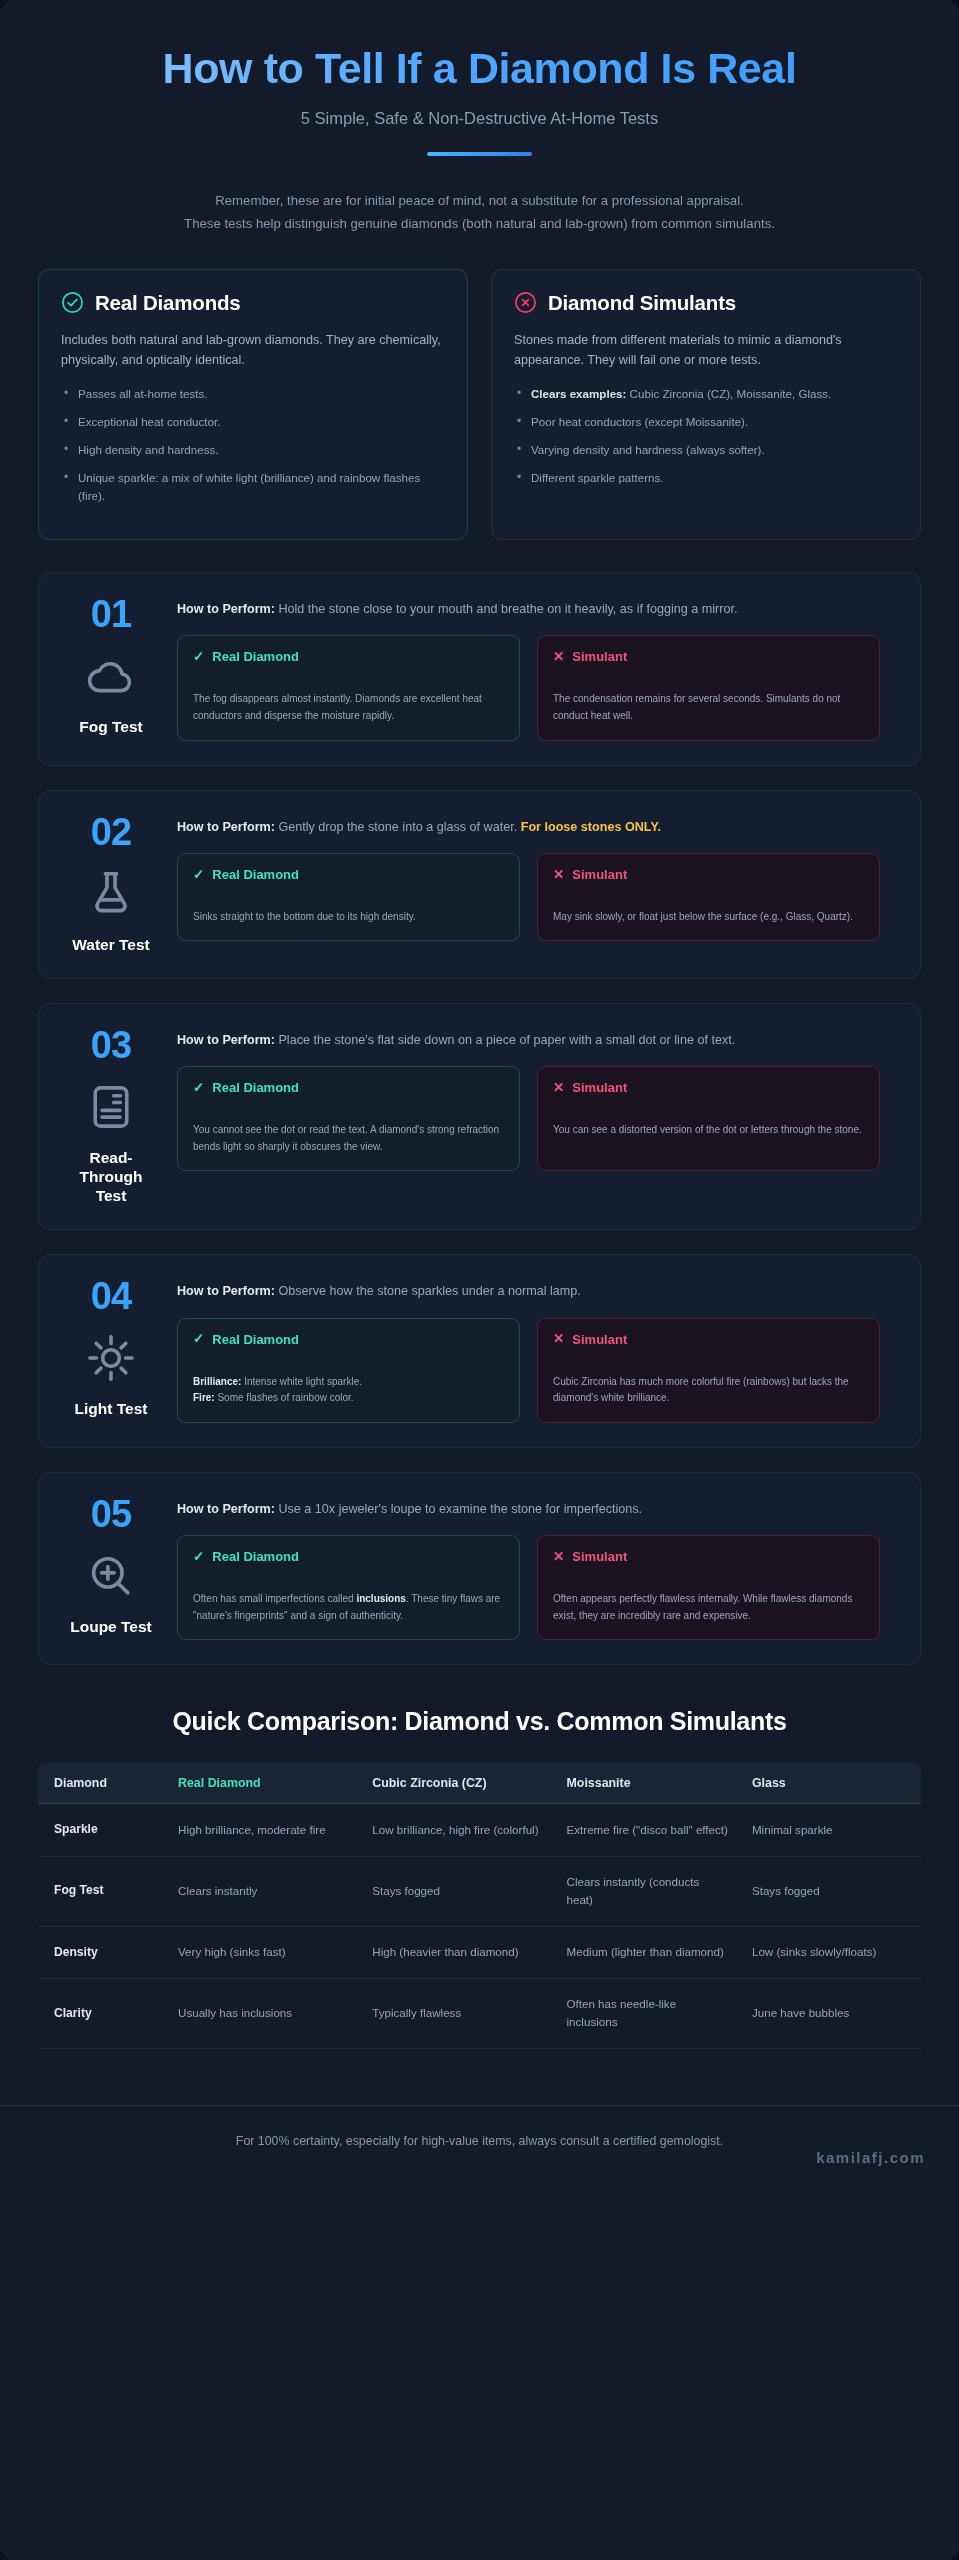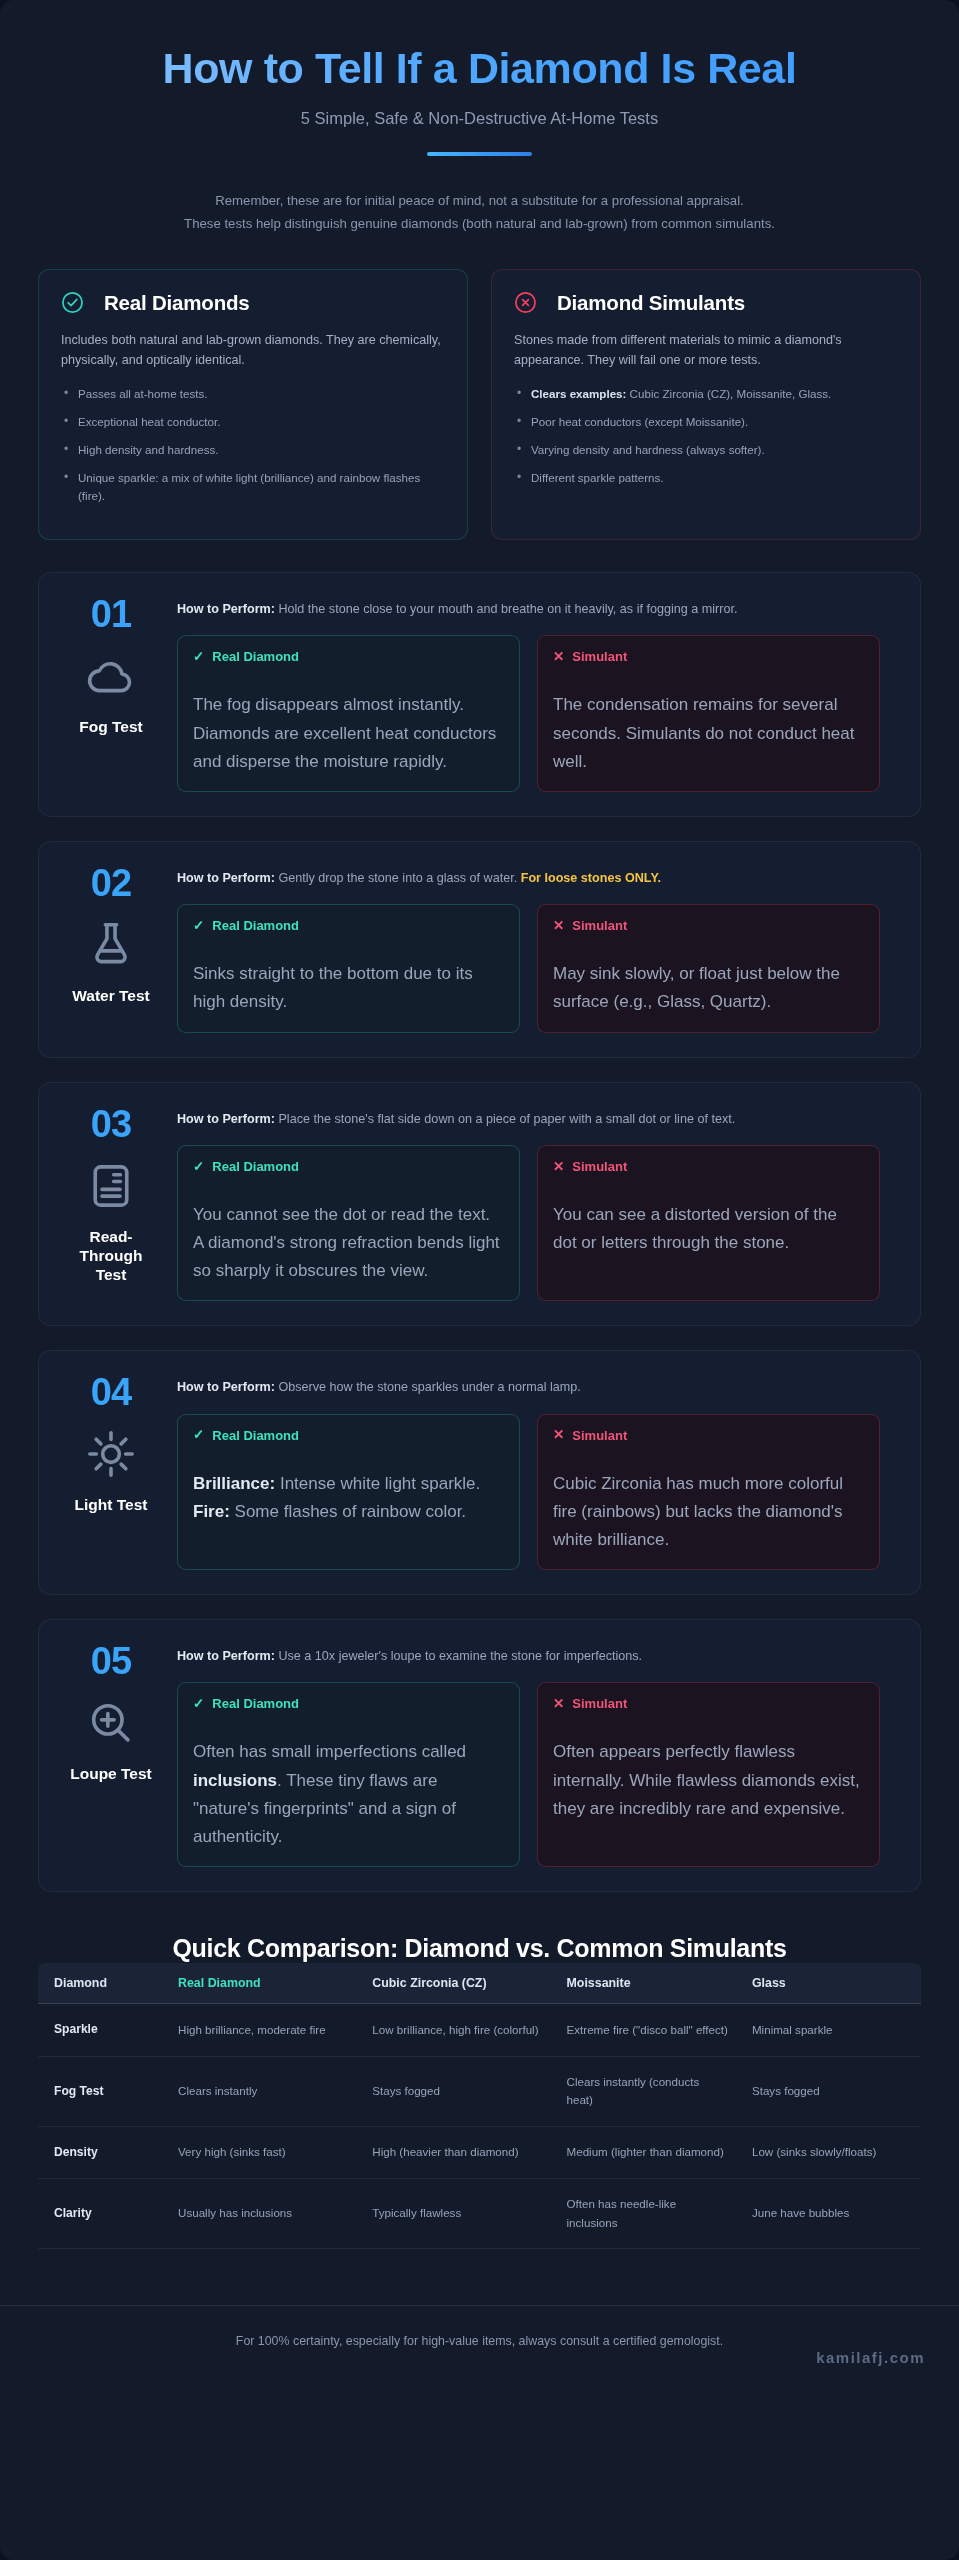--- a/index.html
+++ b/index.html
@@ -73,21 +73,21 @@
     border-radius: 11px;
     padding: 21px 22px 24px 22px;
     border: 1px solid rgba(255,255,255,0.05);
   }
   .def-card.real   { border: 1px solid rgba(45,212,191,0.17); }
   .def-card.simul  { border: 1px solid rgba(244,63,94,0.17); }
 
   .def-head {
     display: flex;
     align-items: center;
-    gap: 20px;
+    gap: 11px;
     margin-bottom: 15px;
   }
   .def-head h2 {
     font-size: 20.5px;
     font-weight: bold;
     color: #ffffff;
     letter-spacing: -0.2px;
   }
   .circ-icon { width: 23px; height: 23px; flex: none; display:block; }
 
@@ -176,35 +176,36 @@
     gap: 8px;
     margin-bottom: 9px;
     font-size: 13px;
     font-weight: bold;
   }
   .verdict.good .v-head { color: #3fe2bd; }
   .verdict.bad  .v-head { color: #f2547a; }
   .v-mark { font-size: 13.5px; line-height: 1; }
 
   .v-body {
-    font-size: 17px;
+    font-size: 10px;
     line-height: 1.66;
     color: #9aa6bc;
     margin-top: 27px;
   }
   .v-body b { color: #e3e9f2; font-weight: bold; }
 
   
   .cmp { padding: 18px 38px 0 38px; }
   .cmp-title {
     text-align: center;
     font-size: 25px;
     font-weight: bold;
     color: #ffffff;
     letter-spacing: -0.3px;
+    margin-bottom: 27px;
   }
   table { width: 100%; border-collapse: collapse; table-layout: fixed; }
   thead th {
     text-align: left;
     font-size: 12.4px;
     font-weight: bold;
     color: #dfe6f1;
     padding: 13px 12px 13px 12px;
     background: #1b2436;
     border-bottom: 1px solid rgba(255,255,255,0.13);

